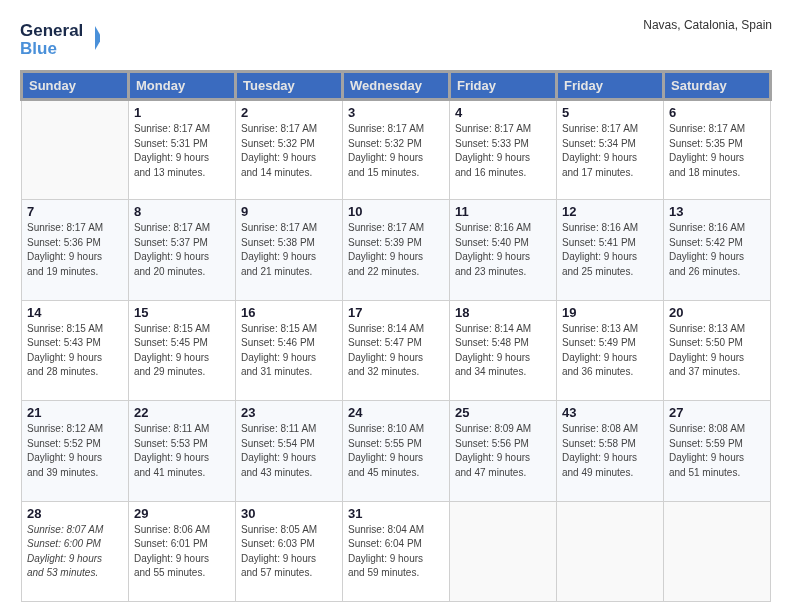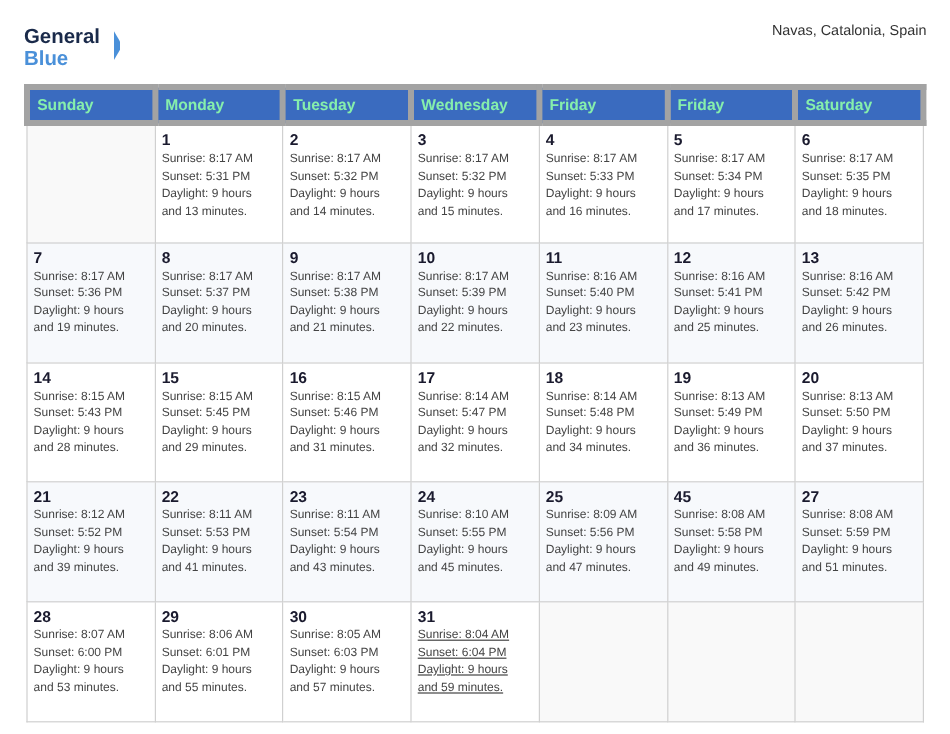--- a/index.html
+++ b/index.html
@@ -42,26 +42,26 @@
       color: #333;
       margin-top: 2px;
     }
     .calendar {
       width: 100%;
       border-collapse: collapse;
       flex: 1;
     }
     .calendar th {
       background-color: #3a6bbf;
-      color: #86efac;
+      color: #e5e5e5;
       font-size: 13px;
       font-weight: bold;
       padding: 5px 6px;
       text-align: left;
-      border: 5px solid #a3a3a3;
+      border: 3px solid #a3a3a3;
     }
     .calendar td {
       border: 1px solid #d0d0d0;
       vertical-align: top;
       padding: 4px 5px;
       width: calc(100% / 7);
       font-size: 10.5px;
       color: #333;
       height: 90px;
       background: #fff;
@@ -291,59 +291,59 @@
 and 45 minutes.</div>
           </td>
           <td>
             <div class="day-num">25</div>
             <div class="day-info" style="white-space: pre-line;">Sunrise: 8:09 AM
 Sunset: 5:56 PM
 Daylight: 9 hours
 and 47 minutes.</div>
           </td>
           <td>
-            <div class="day-num">45</div>
+            <div class="day-num">43</div>
             <div class="day-info" style="white-space: pre-line;">Sunrise: 8:08 AM
 Sunset: 5:58 PM
 Daylight: 9 hours
 and 49 minutes.</div>
           </td>
           <td>
             <div class="day-num">27</div>
             <div class="day-info" style="white-space: pre-line;">Sunrise: 8:08 AM
 Sunset: 5:59 PM
 Daylight: 9 hours
 and 51 minutes.</div>
           </td>
         </tr>
         <tr>
           <td>
             <div class="day-num">28</div>
-            <div class="day-info" style="white-space: pre-line;">Sunrise: 8:07 AM
+            <div class="day-info" style="white-space: pre-line; font-style: italic;">Sunrise: 8:07 AM
 Sunset: 6:00 PM
 Daylight: 9 hours
 and 53 minutes.</div>
           </td>
           <td>
             <div class="day-num">29</div>
             <div class="day-info" style="white-space: pre-line;">Sunrise: 8:06 AM
 Sunset: 6:01 PM
 Daylight: 9 hours
 and 55 minutes.</div>
           </td>
           <td>
             <div class="day-num">30</div>
             <div class="day-info" style="white-space: pre-line;">Sunrise: 8:05 AM
 Sunset: 6:03 PM
 Daylight: 9 hours
 and 57 minutes.</div>
           </td>
           <td>
             <div class="day-num">31</div>
-            <div class="day-info" style="white-space: pre-line; text-decoration: underline;">Sunrise: 8:04 AM
+            <div class="day-info" style="white-space: pre-line;">Sunrise: 8:04 AM
 Sunset: 6:04 PM
 Daylight: 9 hours
 and 59 minutes.</div>
           </td>
           <td class="empty-cell"></td>
           <td class="empty-cell"></td>
           <td class="empty-cell"></td>
         </tr>
       </tbody>
   </table>

